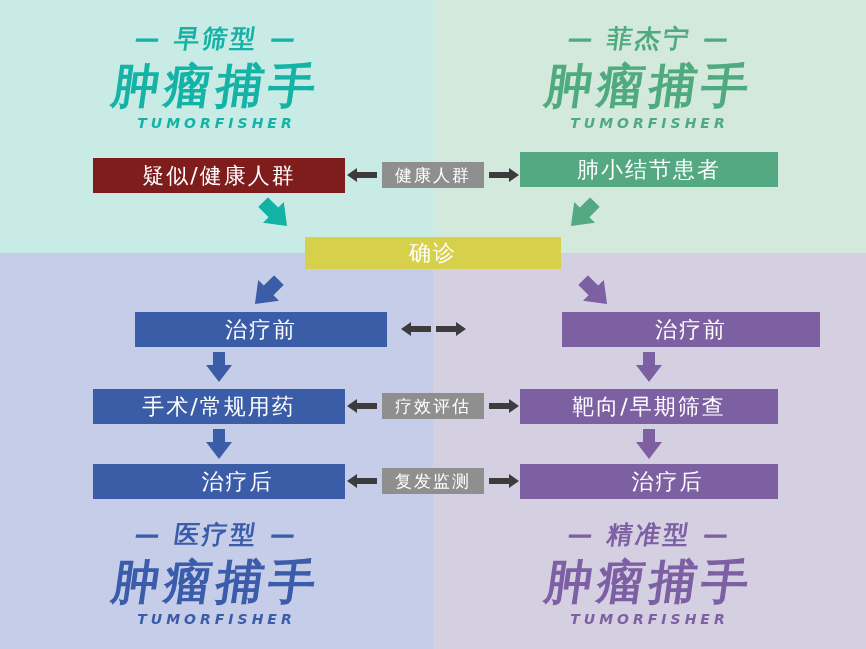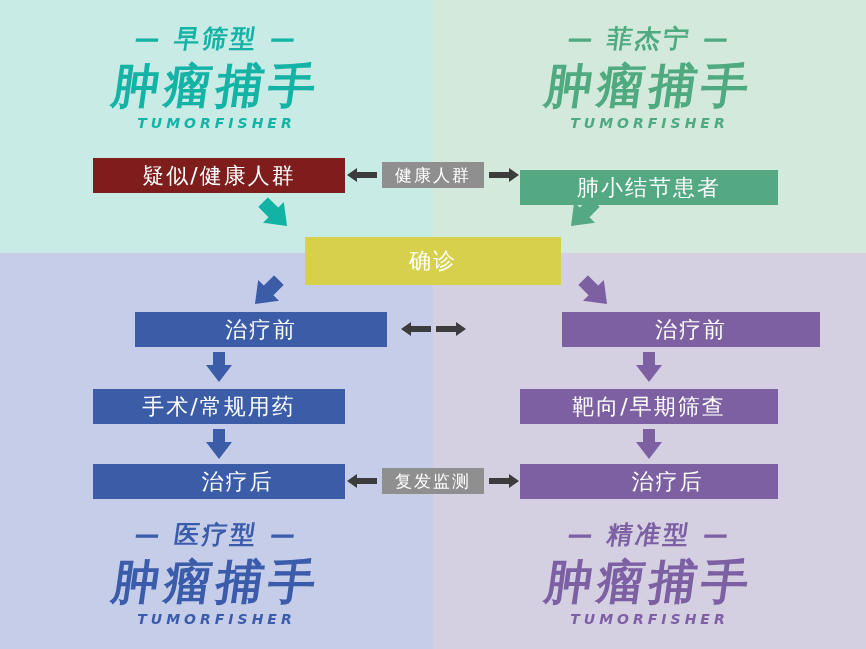--- a/index.html
+++ b/index.html
@@ -30,22 +30,22 @@
   .teal   { color:#14b3a6; }
   .green  { color:#4faa80; }
   .blue   { color:#3a5caa; }
   .purple { color:#7d5fa3; }
 
   
   .node { position:absolute; height:35px; display:flex; align-items:center;
           justify-content:center; color:#ffffff; font-size:22px;
           font-weight:500; letter-spacing:2px; }
   .node-screen-left  { left:93px;  top:158px; width:252px; background:#7f1d1d; }
-  .node-screen-right { left:520px; top:170px; width:258px; background:#54a982; }
-  .node-confirm      { left:305px; top:237px; width:256px; height:48px; background:#d6d04b; }
+  .node-screen-right { left:520px; top:152px; width:258px; background:#54a982; }
+  .node-confirm      { left:305px; top:237px; width:256px; height:32px; background:#d6d04b; }
   .node-blue   { left:93px;  width:252px; background:#3b5ca7; }
   .node-purple { left:520px; width:258px; background:#7d60a2; }
   .row-2 { top:312px;margin-left:42px; }
   .row-3 { top:389px; }
   .row-4 { top:464px;padding-left:37px; }
 
   
   .conn { position:absolute; left:348px; width:170px; height:26px;
           display:flex; align-items:center; justify-content:center; gap:5px;
           color:#3c3c3c; }
@@ -146,20 +146,29 @@
   <div class="node node-purple row-2">治疗前</div>
 
   <svg class="block-arrow arr-blue a-col-left-1" width="26" height="30" viewBox="0 0 26 30">
       <polygon points="7,0 19,0 19,13 26,13 13,30 0,13 7,13" fill="currentColor"></polygon>
     </svg>
   <svg class="block-arrow arr-purple a-col-right-1" width="26" height="30" viewBox="0 0 26 30">
       <polygon points="7,0 19,0 19,13 26,13 13,30 0,13 7,13" fill="currentColor"></polygon>
     </svg>
 
   <div class="node node-blue row-3">手术/常规用药</div>
+  <div class="conn conn-3">
+    <svg class="h-arrow" width="30" height="14" viewBox="0 0 30 14">
+        <polygon points="0,7 10,0 10,4 30,4 30,10 10,10 10,14" fill="currentColor"></polygon>
+      </svg>
+    <div class="conn-label">疗效评估</div>
+    <svg class="h-arrow" width="30" height="14" viewBox="0 0 30 14">
+        <polygon points="30,7 20,14 20,10 0,10 0,4 20,4 20,0" fill="currentColor"></polygon>
+      </svg>
+  </div>
   <div class="node node-purple row-3">靶向/早期筛查</div>
 
   <svg class="block-arrow arr-blue a-col-left-2" width="26" height="30" viewBox="0 0 26 30">
       <polygon points="7,0 19,0 19,13 26,13 13,30 0,13 7,13" fill="currentColor"></polygon>
     </svg>
   <svg class="block-arrow arr-purple a-col-right-2" width="26" height="30" viewBox="0 0 26 30">
       <polygon points="7,0 19,0 19,13 26,13 13,30 0,13 7,13" fill="currentColor"></polygon>
     </svg>
 
   <div class="node node-blue row-4">治疗后</div>

